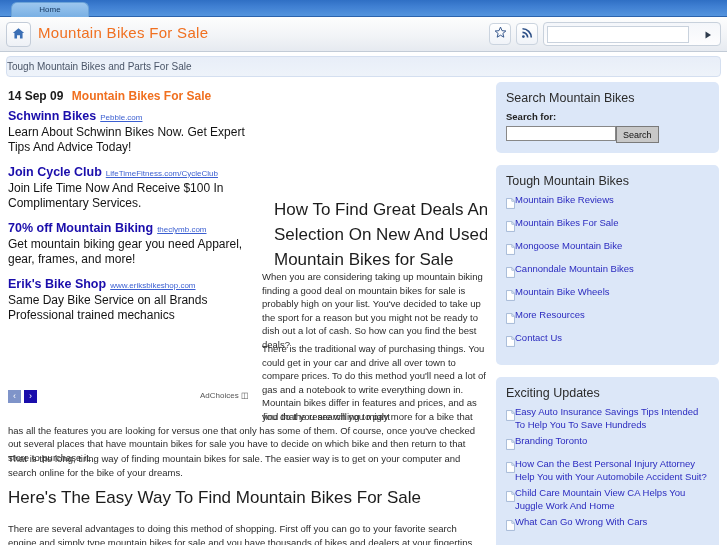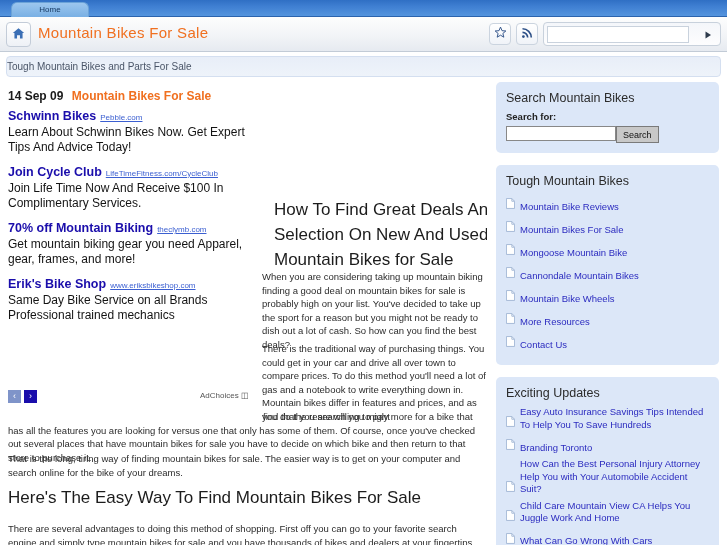--- a/index.html
+++ b/index.html
@@ -282,22 +282,21 @@
     background: #c8c8c8;
     border: 1px solid #7a7a7a;
     color: #111;
     padding: 0 6px;
     cursor: pointer;
     font-family: "Liberation Sans", sans-serif;
   }
   .link-list { list-style: none; margin: 0; padding: 0; }
   .link-list li {
     display: flex;
-    align-items: flex-end;
-    gap: 5px;
+    align-items: flex-start;
     margin-bottom: 4px;
   }
   .doc-icon { flex: 0 0 auto; margin-top: 1px; }
   .link-list a {
     font-size: 9.5px;
     color: #2b2bbf;
     text-decoration: none;
     line-height: 12.5px;
   }
 </style>

